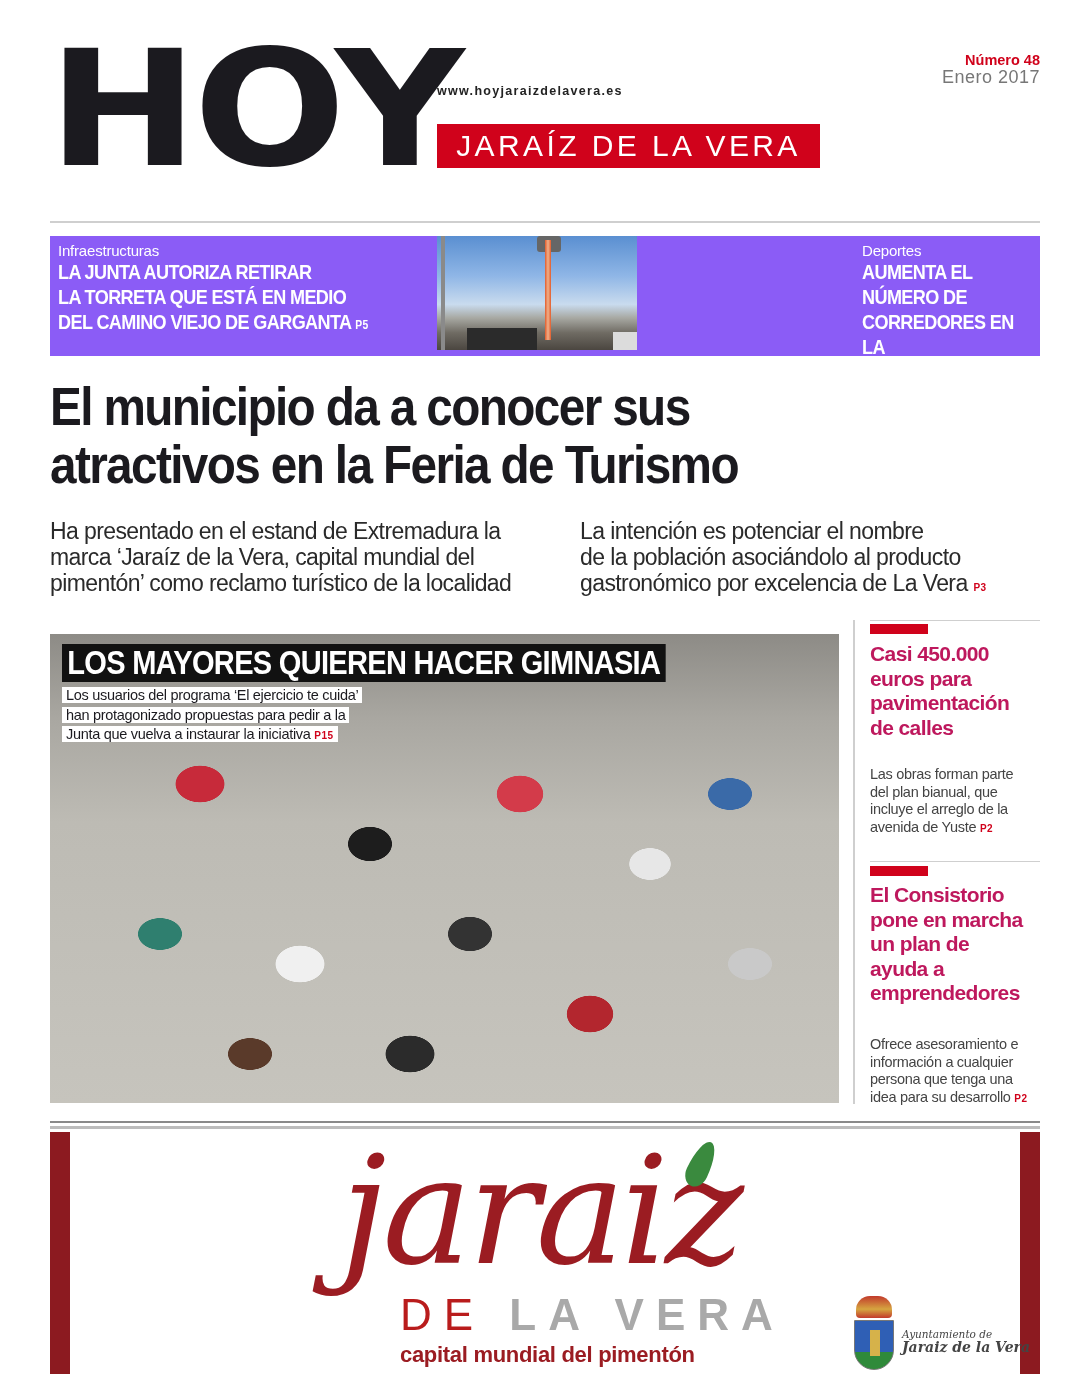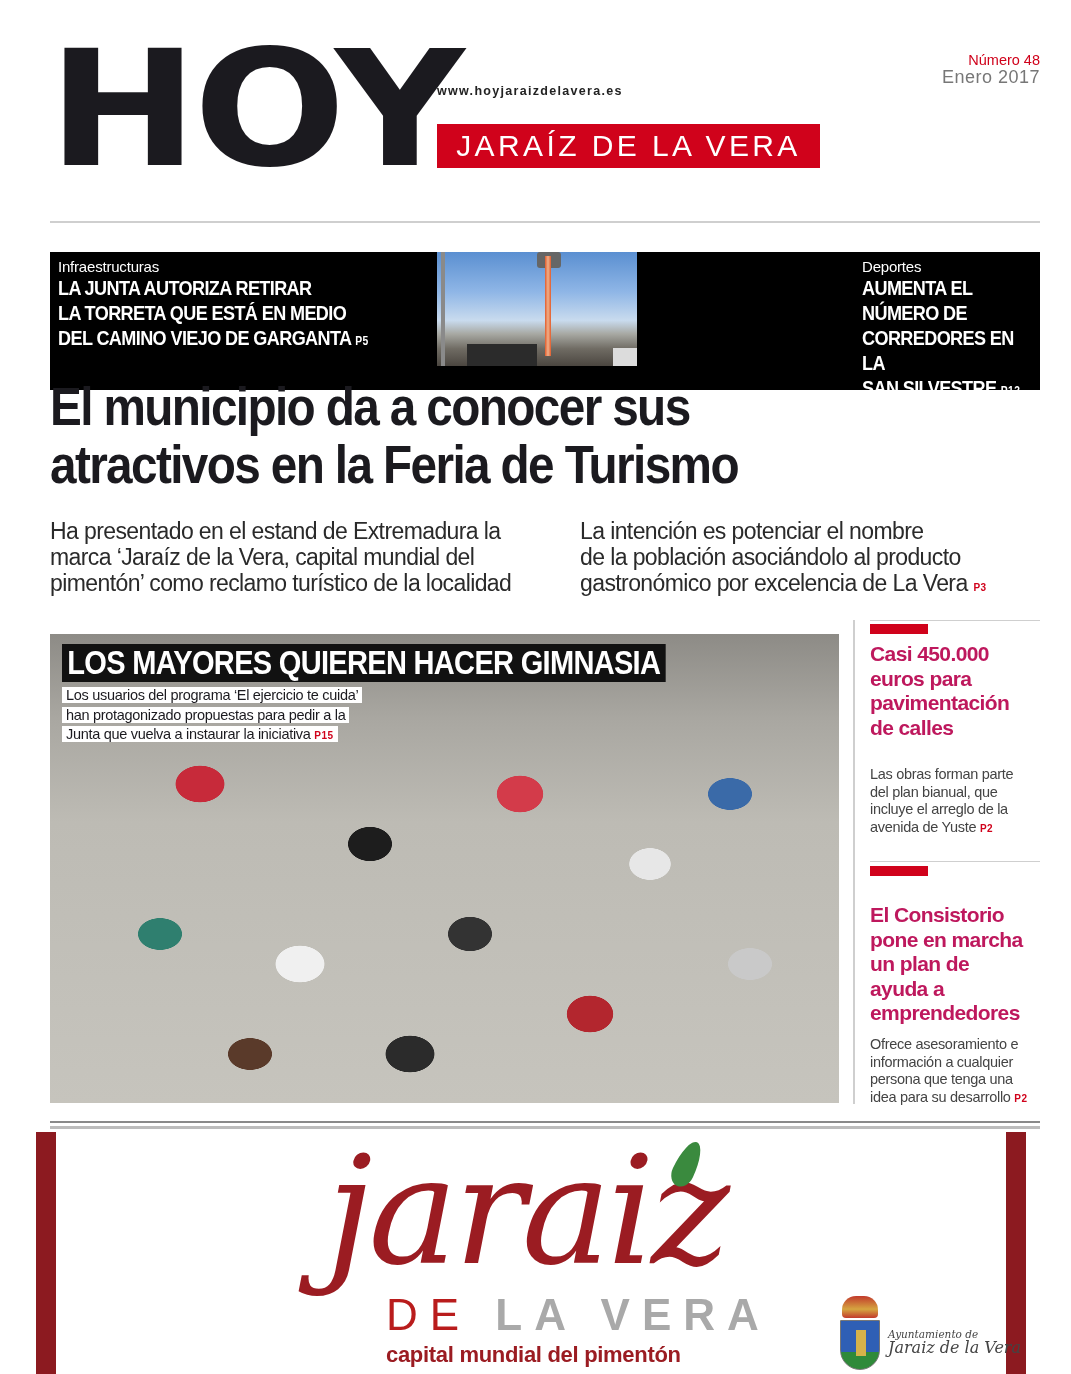--- a/index.html
+++ b/index.html
@@ -6,27 +6,27 @@
   html, body { width: 1071px; height: 1374px; background: #fff; overflow: hidden; }
   body { position: relative; font-family: "Liberation Sans", sans-serif; color: #1a1a1d; }
 
   .abs { position: absolute; }
 
   
   .logo { left: 48px; top: 40px; font-family: "DejaVu Sans", sans-serif; font-weight: 900; font-size: 160px; line-height: 140px; letter-spacing: -4px; color: #1b1a1f; transform: scaleX(1.12); transform-origin: left top; height: 140px; }
   .website { left: 437px; top: 84px; font-size: 12.5px; font-weight: bold; letter-spacing: 1.3px; color: #222; }
   .edition-box { left: 437px; top: 124px; width: 383px; height: 44px; background: #d0021b; color: #fff; font-size: 30px; letter-spacing: 3.4px; line-height: 44px; text-align: center; font-weight: normal; }
   .issue { right: 31px; top: 52px; text-align: right; }
-  .issue-num { color: #d0021b; font-weight: normal; font-size: 14.5px; line-height: 17px; }
+  .issue-num { color: #d0021b; font-weight: bold; font-size: 14.5px; line-height: 17px; }
   .issue-date { color: #777; font-size: 18px; line-height: 16px; letter-spacing: 0.5px; }
 
   .rule { left: 50px; width: 990px; height: 2px; background: #cfcfcf; }
 
   
-  .teaser-bar { left: 50px; top: 236px; width: 990px; height: 138px; background: #000000; margin-top: 16px; }
+  .teaser-bar { left: 50px; top: 236px; width: 990px; height: 120px; background: #8b5cf6; }
   .teaser { position: absolute; top: 7px; color: #fff; }
   .teaser .cat { font-size: 15px; line-height: 16px; font-weight: normal; font-family: "Liberation Sans", sans-serif; letter-spacing: -0.2px; }
   .teaser .head { font-family: "Liberation Sans", sans-serif; font-weight: bold; font-size: 21px; line-height: 25px; letter-spacing: -0.7px; transform: scaleX(0.86); transform-origin: left top; white-space: pre-line; }
   .teaser .pg { font-size: 12px; font-weight: bold; letter-spacing: 0.5px; }
   .teaser-photo { position: absolute; left: 387px; top: 0; width: 200px; height: 114px; overflow: hidden;
     background: linear-gradient(180deg, #5a8fd1 0%, #8fb6e6 35%, #c9dbee 60%, #a7a8a2 72%, #6f6b63 85%, #4b4640 100%); }
   .teaser-photo .tower { position: absolute; left: 108px; top: 4px; width: 6px; height: 100px; background: linear-gradient(90deg,#e25c2c,#f0b08a,#e25c2c); }
   .teaser-photo .tower-top { position: absolute; left: 100px; top: 0; width: 24px; height: 16px; background: #666; border-radius: 3px; }
   .teaser-photo .pole { position: absolute; left: 4px; top: 0; width: 4px; height: 114px; background: #8a8a8a; }
   .teaser-photo .car { position: absolute; left: 30px; top: 92px; width: 70px; height: 22px; background: #2b2b2b; }
@@ -62,35 +62,35 @@
   
   .side-vline { left: 853px; top: 620px; width: 2px; height: 484px; background: #cfcfcf; }
   .side-rule { left: 870px; width: 170px; height: 1px; background: #cfcfcf; }
   .side-tag { left: 870px; width: 58px; height: 10px; background: #d0021b; }
   .side-head { left: 870px; width: 175px; font-weight: bold; font-size: 21px; line-height: 24.5px; color: #be185d; letter-spacing: -0.6px; white-space: pre-line; }
   .side-body { left: 870px; width: 175px; font-size: 14.5px; line-height: 17.5px; color: #444; letter-spacing: -0.3px; white-space: pre-line; }
 
   
   .ad-rule1 { left: 50px; top: 1121px; width: 990px; height: 2px; background: #8a8a8a; }
   .ad-rule2 { left: 50px; top: 1126px; width: 990px; height: 3px; background: #bcbcbc; }
-  .ad { left: 36px; top: 1132px; width: 990px; height: 242px; background: #fff; }
+  .ad { left: 50px; top: 1132px; width: 990px; height: 242px; background: #fff; }
   .ad-left-bar { position: absolute; left: 0; top: 0; width: 20px; height: 242px; background: #8c1a20; }
   .ad-right-bar { position: absolute; right: 0; top: 0; width: 20px; height: 242px; background: #8c1a20; }
   .ad-script { position: absolute; left: 290px; top: -6px; font-family: "DejaVu Serif", serif; font-style: italic; font-size: 150px; line-height: 170px; color: #9b1c22; letter-spacing: -4px; }
   .ad-accent { position: absolute; left: 640px; top: 8px; width: 22px; height: 48px; background: #3a8a3e; border-radius: 50% 50% 50% 50% / 70% 70% 30% 30%; transform: rotate(25deg); }
   .ad-sub { position: absolute; left: 350px; top: 158px; font-size: 44px; letter-spacing: 12px; color: #b5b5b5; line-height: 50px; }
   .ad-sub .thin { font-weight: normal; color: #b91c1c; }
   .ad-sub .bold { font-weight: bold; color: #a9a9a9; }
   .ad-tag { position: absolute; left: 350px; top: 210px; font-weight: bold; font-size: 22px; color: #9b1c22; letter-spacing: -0.3px; line-height: 26px; }
   .crest { position: absolute; left: 800px; top: 164px; width: 48px; height: 78px; }
   .crest .crown { position: absolute; left: 6px; top: 0; width: 36px; height: 22px; background: linear-gradient(180deg,#c23a2c 0%,#d6a540 60%,#c23a2c 100%); border-radius: 14px 14px 4px 4px; }
   .crest .shield { position: absolute; left: 4px; top: 24px; width: 40px; height: 50px; background: linear-gradient(180deg,#2f5fb5 0%,#2f5fb5 65%,#2f8a3a 65%,#2f8a3a 100%); border-radius: 0 0 20px 20px; border: 1px solid #777; }
   .crest .tower { position: absolute; left: 20px; top: 34px; width: 10px; height: 26px; background: #d6b24a; }
   .ayto { position: absolute; left: 852px; top: 196px; font-family: "DejaVu Serif", serif; font-style: italic; color: #444; font-size: 10.5px; line-height: 13px; white-space: pre-line; }
-  .ayto .l2 { font-weight: normal; font-size: 16px; margin-top: 44px; }
+  .ayto .l2 { font-weight: bold; font-size: 14px; margin-top: 44px; }
 </style>
 </head>
 <body>
 
 <div class="abs logo">HOY</div>
 <div class="abs website">www.hoyjaraizdelavera.es</div>
 <div class="abs edition-box">JARAÍZ DE LA VERA</div>
 <div class="abs issue">
   <div class="issue-num">Número 48</div>
   <div class="issue-date">Enero 2017</div>
@@ -145,21 +145,21 @@
 euros para
 pavimentación
 de calles</div>
 <div class="abs side-body" style="top:766px;"><span>Las obras forman parte
 del plan bianual, que
 incluye el arreglo de la
 avenida de Yuste</span> <span class="pgref">P2</span></div>
 
 <div class="abs side-rule" style="top:861px;"></div>
 <div class="abs side-tag" style="top:866px;"></div>
-<div class="abs side-head" style="top:883px;margin-top:20px;">El Consistorio
+<div class="abs side-head" style="top:883px;">El Consistorio
 pone en marcha
 un plan de
 ayuda a
 emprendedores</div>
 <div class="abs side-body" style="top:1036px;"><span>Ofrece asesoramiento e
 información a cualquier
 persona que tenga una
 idea para su desarrollo</span> <span class="pgref">P2</span></div>
 
 <div class="abs ad-rule1"></div>

